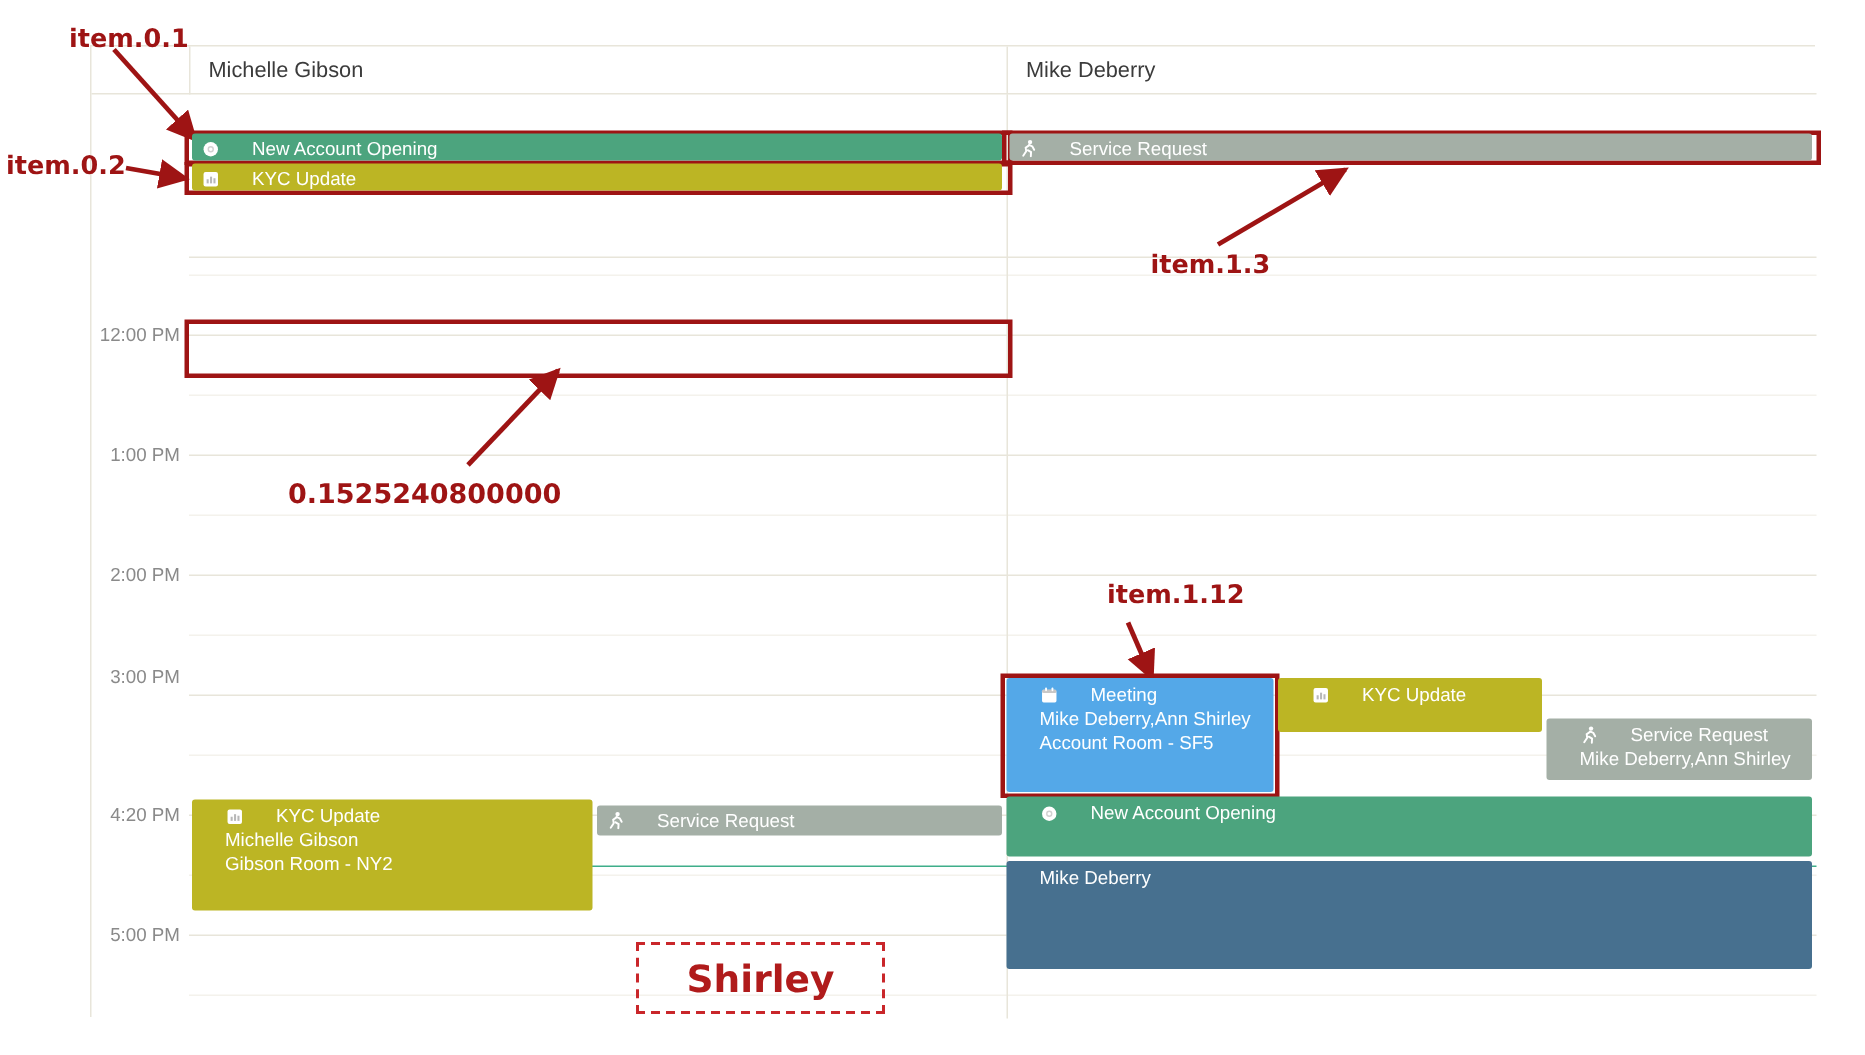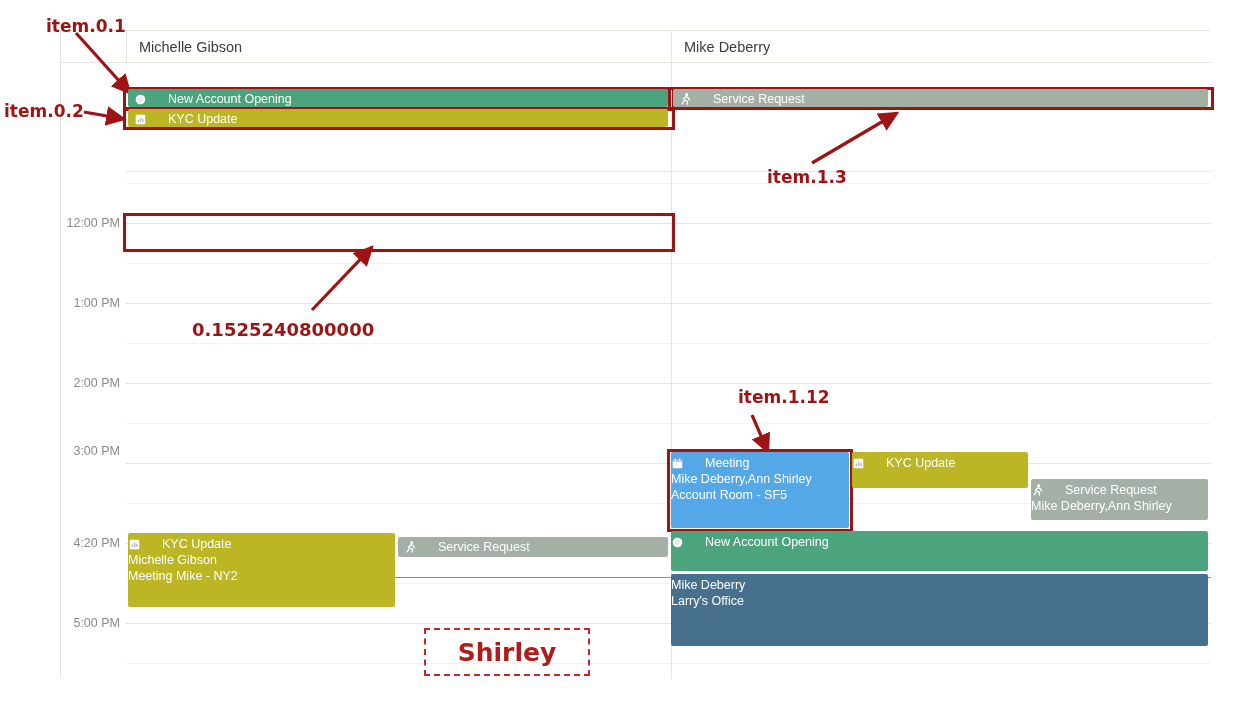--- a/index.html
+++ b/index.html
@@ -74,21 +74,21 @@
   }
 
   
   .ev {
     position: absolute;
     border-radius: 2px;
     color: #ffffff;
     font-size: 12.5px;
     line-height: 16px;
     overflow: hidden;
-    padding: 3px 6px 3px 0;
+    padding: 3px 6px 3px 22px;
     cursor: pointer;
   }
   .ev .ev-title-row {
     display: flex; align-items: center; gap: 22px;
     white-space: nowrap;
   }
   .ev .ev-sub { white-space: nowrap; }
   .ev.chip { padding: 2px 6px; line-height: 16px; }
 
   .ico { display: inline-flex; width: 12px; height: 12px;
@@ -291,36 +291,35 @@
           <svg width="11" height="11" viewBox="0 0 16 16">
             <circle cx="8" cy="8" r="7" fill="#ffffff"></circle>
             <circle cx="8" cy="8" r="2.4" fill="none" stroke="rgba(0,0,0,.18)" stroke-width="1.4"></circle>
           </svg>
         </span>
         <span>New Account Opening</span>
       </div>
     </div>
     <div class="ev" style="left: 671px; top: 574px; width: 537px; height: 72px; background: rgb(71, 112, 143);">
       <div class="ev-sub">Mike Deberry</div>
-      <div class="ev-sub">Larry's Office</div>
     </div>
     <div class="ev" style="left: 128px; top: 533px; width: 267px; height: 74px; background: rgb(188, 181, 36);">
       <div class="ev-title-row">
         <span class="ico">
           <svg width="11" height="11" viewBox="0 0 16 16">
             <rect x="1" y="1" width="14" height="14" rx="2" fill="#ffffff"></rect>
             <rect x="4" y="8" width="2" height="4" fill="rgba(0,0,0,.28)"></rect>
             <rect x="7.3" y="5.5" width="2" height="6.5" fill="rgba(0,0,0,.28)"></rect>
             <rect x="10.6" y="7" width="2" height="5" fill="rgba(0,0,0,.28)"></rect>
           </svg>
         </span>
         <span>KYC Update</span>
       </div>
       <div class="ev-sub">Michelle Gibson</div>
-      <div class="ev-sub">Meeting Mike - NY2</div>
+      <div class="ev-sub">Gibson Room - NY2</div>
     </div>
     <div class="ev chip" style="left: 398px; top: 537px; width: 270px; height: 20px; background: rgb(164, 175, 166);">
       <div class="ev-title-row">
         <span class="ico">
           <svg width="11" height="12" viewBox="0 0 12 14">
             <circle cx="7.4" cy="2" r="1.7" fill="#ffffff"></circle>
             <path d="M6.6 4.2 L9.2 5.4 L10.6 8.0" stroke="#ffffff" stroke-width="1.5" fill="none" stroke-linecap="round"></path>
             <path d="M6.6 4.6 L4.0 6.4 L4.4 9.1 L2.1 12.6" stroke="#ffffff" stroke-width="1.5" fill="none" stroke-linecap="round"></path>
             <path d="M5.6 8.3 L8.2 9.8 L8.0 13.0" stroke="#ffffff" stroke-width="1.5" fill="none" stroke-linecap="round"></path>
           </svg>

